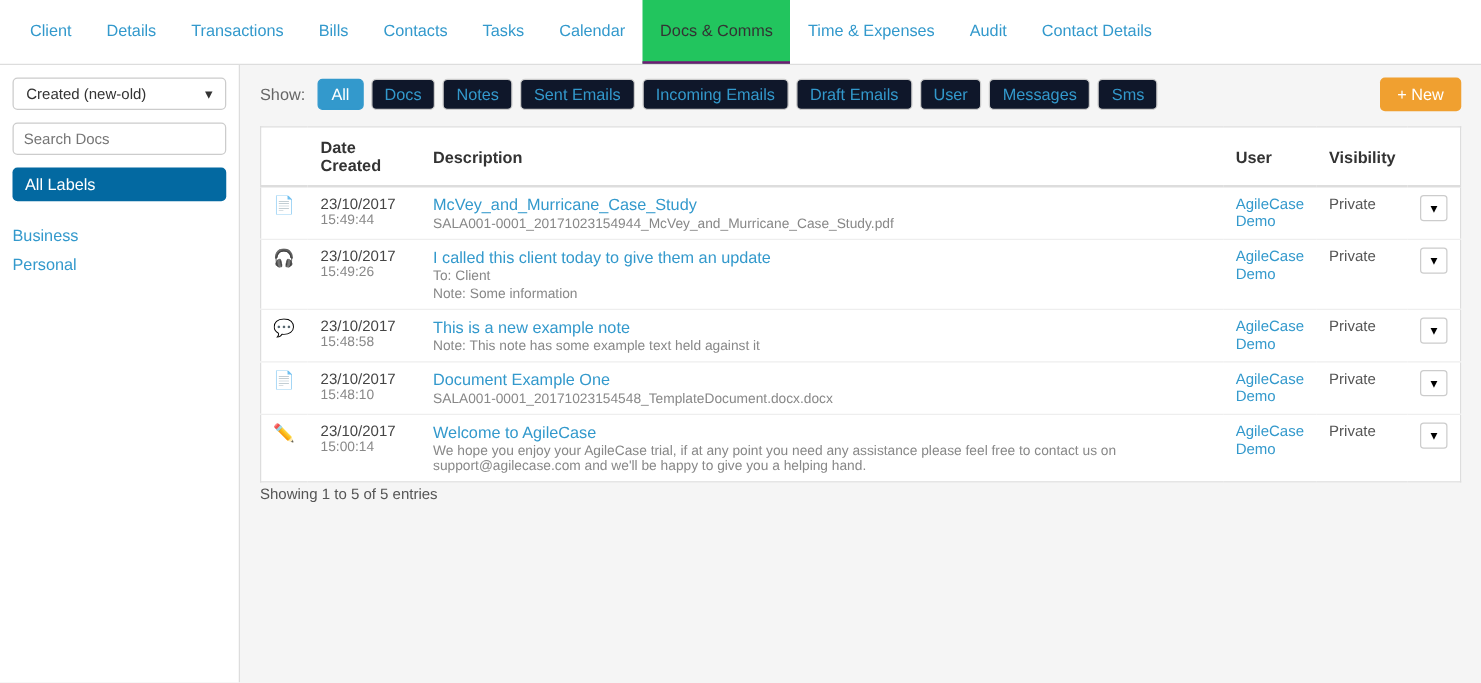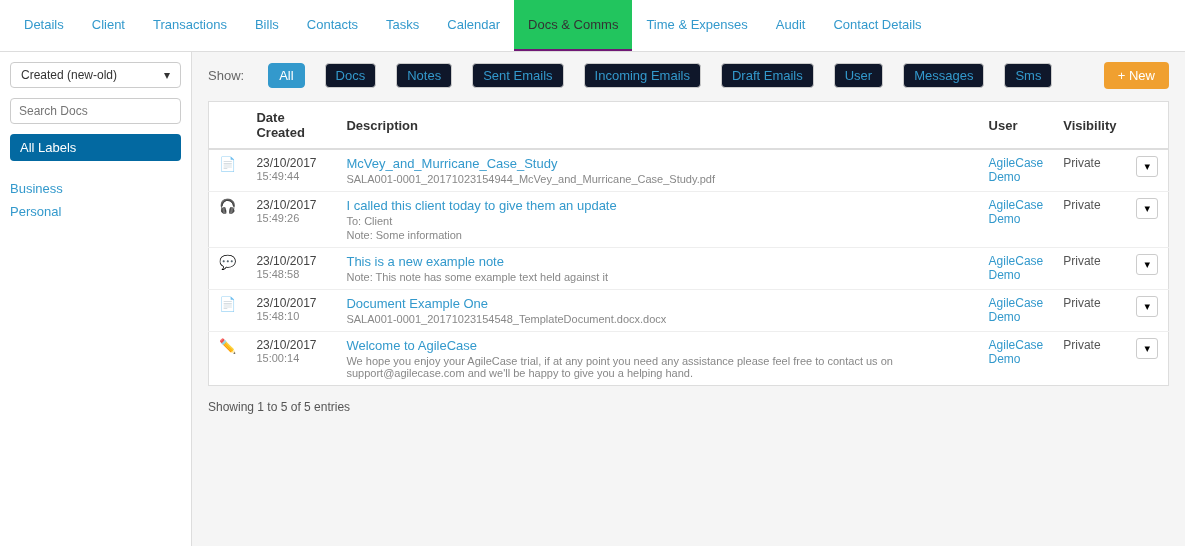--- a/index.html
+++ b/index.html
@@ -96,21 +96,21 @@
       padding: 10px 16px;
       overflow-y: auto;
       background: #f5f5f5;
     }
 
     
     .show-bar {
       display: flex;
       align-items: center;
       margin-bottom: 12px;
-      gap: 20px;
+      gap: 6px;
     }
     .show-label {
       color: #666;
       margin-right: 4px;
       font-size: 13px;
     }
     .filter-btn {
       background: #0f172a;
       border: 1px solid #ccc;
       border-radius: 4px;
@@ -177,31 +177,31 @@
     .action-cell { width: 30px; }
     .dropdown-btn {
       background: #fff;
       border: 1px solid #ccc;
       border-radius: 3px;
       padding: 3px 7px;
       cursor: pointer;
       font-size: 11px;
     }
     .footer-text {
-      margin-top: 14px;
+      margin-top: 2px;
       color: #555;
       font-size: 12px;
     }
   </style>
 </head>
 <body>
 
 <div class="top-nav">
+  <a class="top-nav-tab">Client</a>
   <a class="top-nav-tab">Details</a>
-  <a class="top-nav-tab">Client</a>
   <a class="top-nav-tab">Transactions</a>
   <a class="top-nav-tab">Bills</a>
   <a class="top-nav-tab">Contacts</a>
   <a class="top-nav-tab">Tasks</a>
   <a class="top-nav-tab">Calendar</a>
   <a class="top-nav-tab active">Docs &amp; Comms</a>
   <a class="top-nav-tab">Time &amp; Expenses</a>
   <a class="top-nav-tab">Audit</a>
   <a class="top-nav-tab">Contact Details</a>
 </div>

